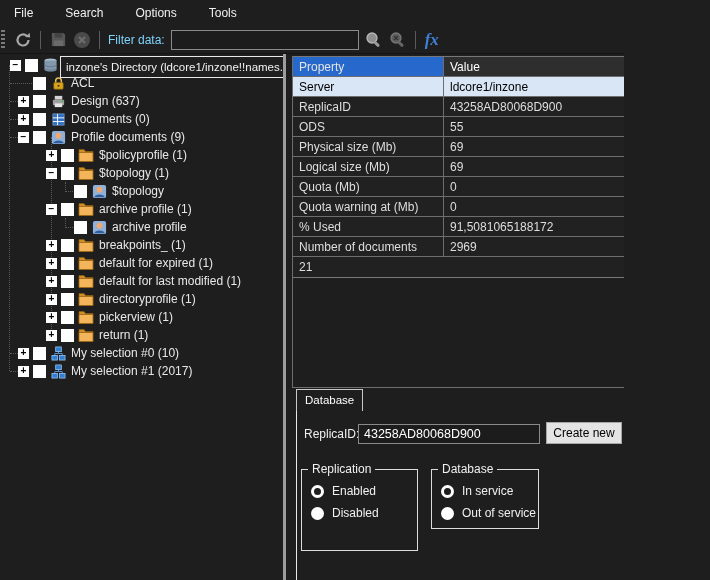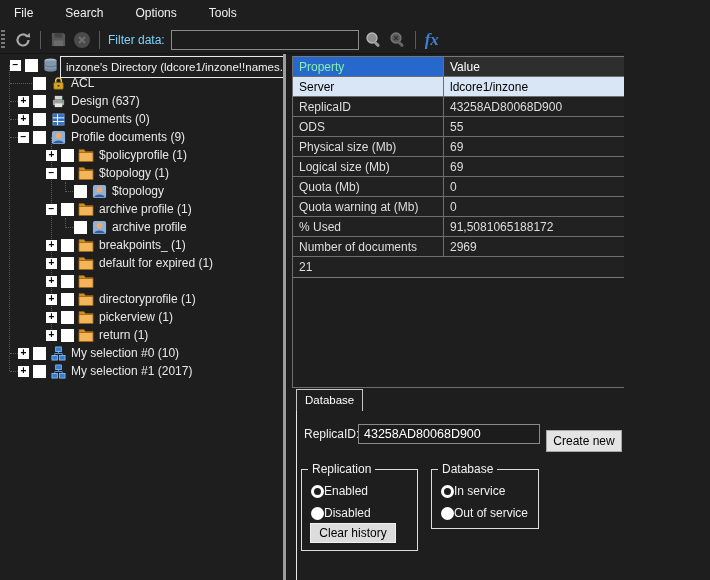--- a/index.html
+++ b/index.html
@@ -45,42 +45,42 @@
   .splitter{position:absolute;left:283px;top:54px;width:3px;height:526px;background:#9d9d9d;cursor:col-resize;}
 
   
   .vline{position:absolute;left:292px;top:56px;width:1px;height:331px;background:#6e6e6e;}
   .ptable{position:absolute;left:293px;top:56px;width:417px;background:#212121;border-top:1px solid #787878;border-bottom:1px solid #787878;}
   .prow{display:flex;height:20px;border-bottom:1px solid #6e6e6e;box-sizing:border-box;}
   .prow:last-child{border-bottom:none;}
   .pcell{padding:3px 0 0 6px;color:#dedede;overflow:hidden;white-space:nowrap;box-sizing:border-box;}
   .pname{width:151px;border-right:1px solid #6e6e6e;flex:none;}
   .pval{flex:1;}
-  .phead .pname{background:#2668cb;color:#86efac;}
+  .phead .pname{background:#2668cb;color:#e5e5e5;}
   .phead .pval{background:#2e2e2e;color:#fff;}
   .sel .pcell{background:#d9e6f5;color:#000;}
 
   
   .hsep{position:absolute;left:292px;top:387px;width:418px;height:1px;background:#6e6e6e;}
   .bpanel{position:absolute;left:296px;top:389px;width:414px;height:191px;}
   .tab{position:absolute;left:0;top:0;height:21px;line-height:21px;padding:0 8px;background:#1e1e1e;
        border:1px solid #c8c8c8;border-bottom:none;color:#fff;font-size:11.5px;z-index:2;}
   .bcontent{position:absolute;left:0;top:21px;right:0;bottom:0;border-left:1px solid #e8e8e8;}
   .blabel{position:absolute;left:7px;top:13px;height:22px;line-height:22px;color:#f0f0f0;}
   .binput{position:absolute;left:61px;top:14px;width:170px;height:18px;background:#1c1c1c;border:1px solid #8a8a8a;
           color:#fff;padding:0 5px;font-family:inherit;font-size:12.5px;outline:none;}
   .lbtn{position:absolute;height:22px;background:#e4e4e4;border:1px solid #a6a6a6;color:#000;
         font-family:inherit;font-size:12px;cursor:default;}
-  .btn-create{left:249px;top:20px;width:76px;}
+  .btn-create{left:249px;top:12px;width:76px;}
   .btn-apply{left:339px;top:12px;width:72px;}
   .gbox{position:absolute;border:1px solid #dcdcdc;}
   .gbox .legend{position:absolute;top:-8px;left:6px;background:#1e1e1e;padding:0 4px;color:#f0f0f0;}
   .gb-rep{left:4px;top:59px;width:115px;height:80px;}
   .gb-clu{left:134px;top:59px;width:106px;height:58px;}
-  .radio-row{position:absolute;left:9px;display:flex;align-items:center;height:14px;}
+  .radio-row{position:absolute;left:9px;display:flex;align-items:center;gap:8px;height:14px;}
   .rdot{flex:none;border-radius:50%;box-sizing:border-box;width:13px;height:13px;}
   .rdot.on{background:#1e1e1e;border:3px solid #fff;}
   .rdot.off{background:#fff;}
   .rlabel{color:#f0f0f0;white-space:nowrap;}
   .btn-clear{left:8px;top:53px;width:86px;height:20px;background:#dcdcdc;border:1px solid #f0f0f0;}
 </style>
 </head>
 <body>
 
 <div class="app">
@@ -290,20 +290,21 @@
 
     <div class="trow l2" style="top:218px">
       <span class="exp">+</span>
       <span class="cb"></span>
       <span class="ticon">
         <svg width="16" height="14" viewBox="0 0 16 14">
             <path d="M1 1.5h5l1.5 2H15v10H1z" fill="#cf8f25" stroke="#8a5a10" stroke-width=".7"></path>
             <path d="M1 4.5h14v9H1z" fill="#f3b45a" stroke="#8a5a10" stroke-width=".7"></path>
           </svg>
       </span>
+      <span class="tname">default for last modified (1)</span>
     </div>
 
     <div class="trow l2" style="top:236px">
       <span class="exp">+</span>
       <span class="cb"></span>
       <span class="ticon">
         <svg width="16" height="14" viewBox="0 0 16 14">
             <path d="M1 1.5h5l1.5 2H15v10H1z" fill="#cf8f25" stroke="#8a5a10" stroke-width=".7"></path>
             <path d="M1 4.5h14v9H1z" fill="#f3b45a" stroke="#8a5a10" stroke-width=".7"></path>
           </svg>
@@ -425,21 +426,20 @@
       <div class="gbox gb-rep">
         <span class="legend">Replication</span>
         <div class="radio-row" style="top:14px">
           <span class="rdot on"></span>
           <span class="rlabel">Enabled</span>
         </div>
         <div class="radio-row" style="top:36px">
           <span class="rdot off"></span>
           <span class="rlabel">Disabled</span>
         </div>
-        <button class="lbtn btn-clear">Clear history</button>
       </div>
 
       <div class="gbox gb-clu">
         <span class="legend">Database</span>
         <div class="radio-row" style="top:14px">
           <span class="rdot on"></span>
           <span class="rlabel">In service</span>
         </div>
         <div class="radio-row" style="top:36px">
           <span class="rdot off"></span>

